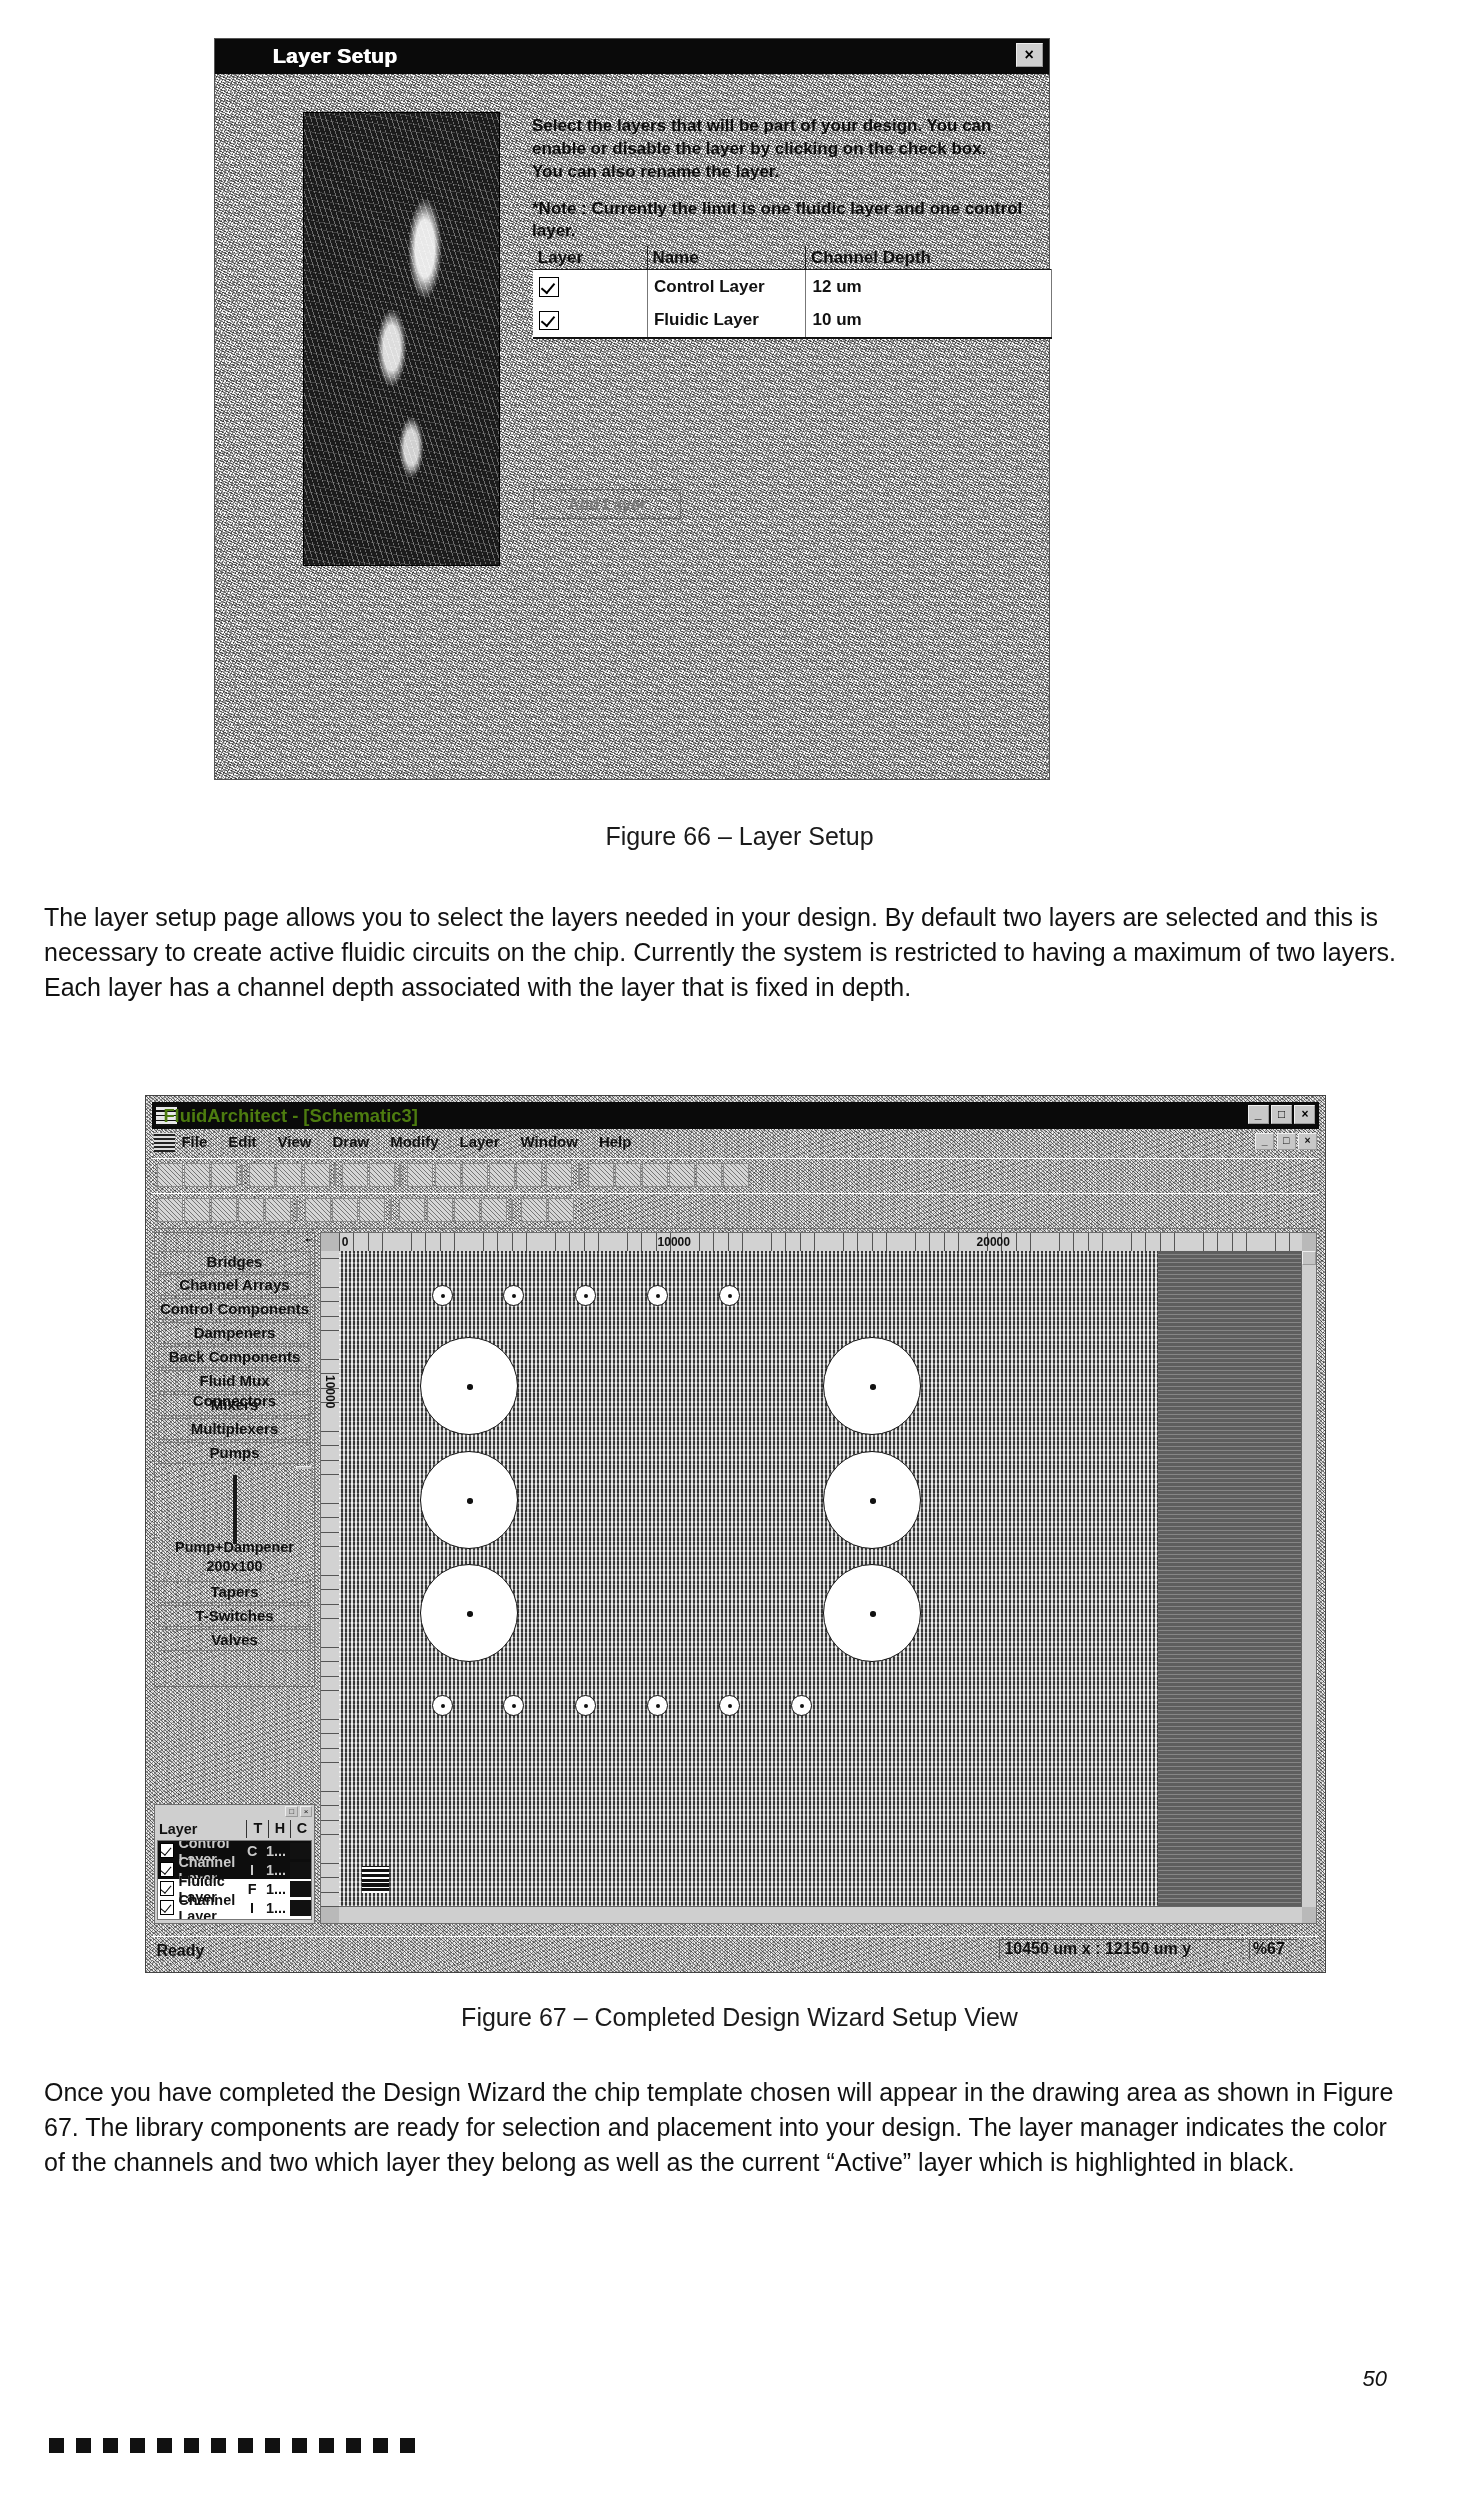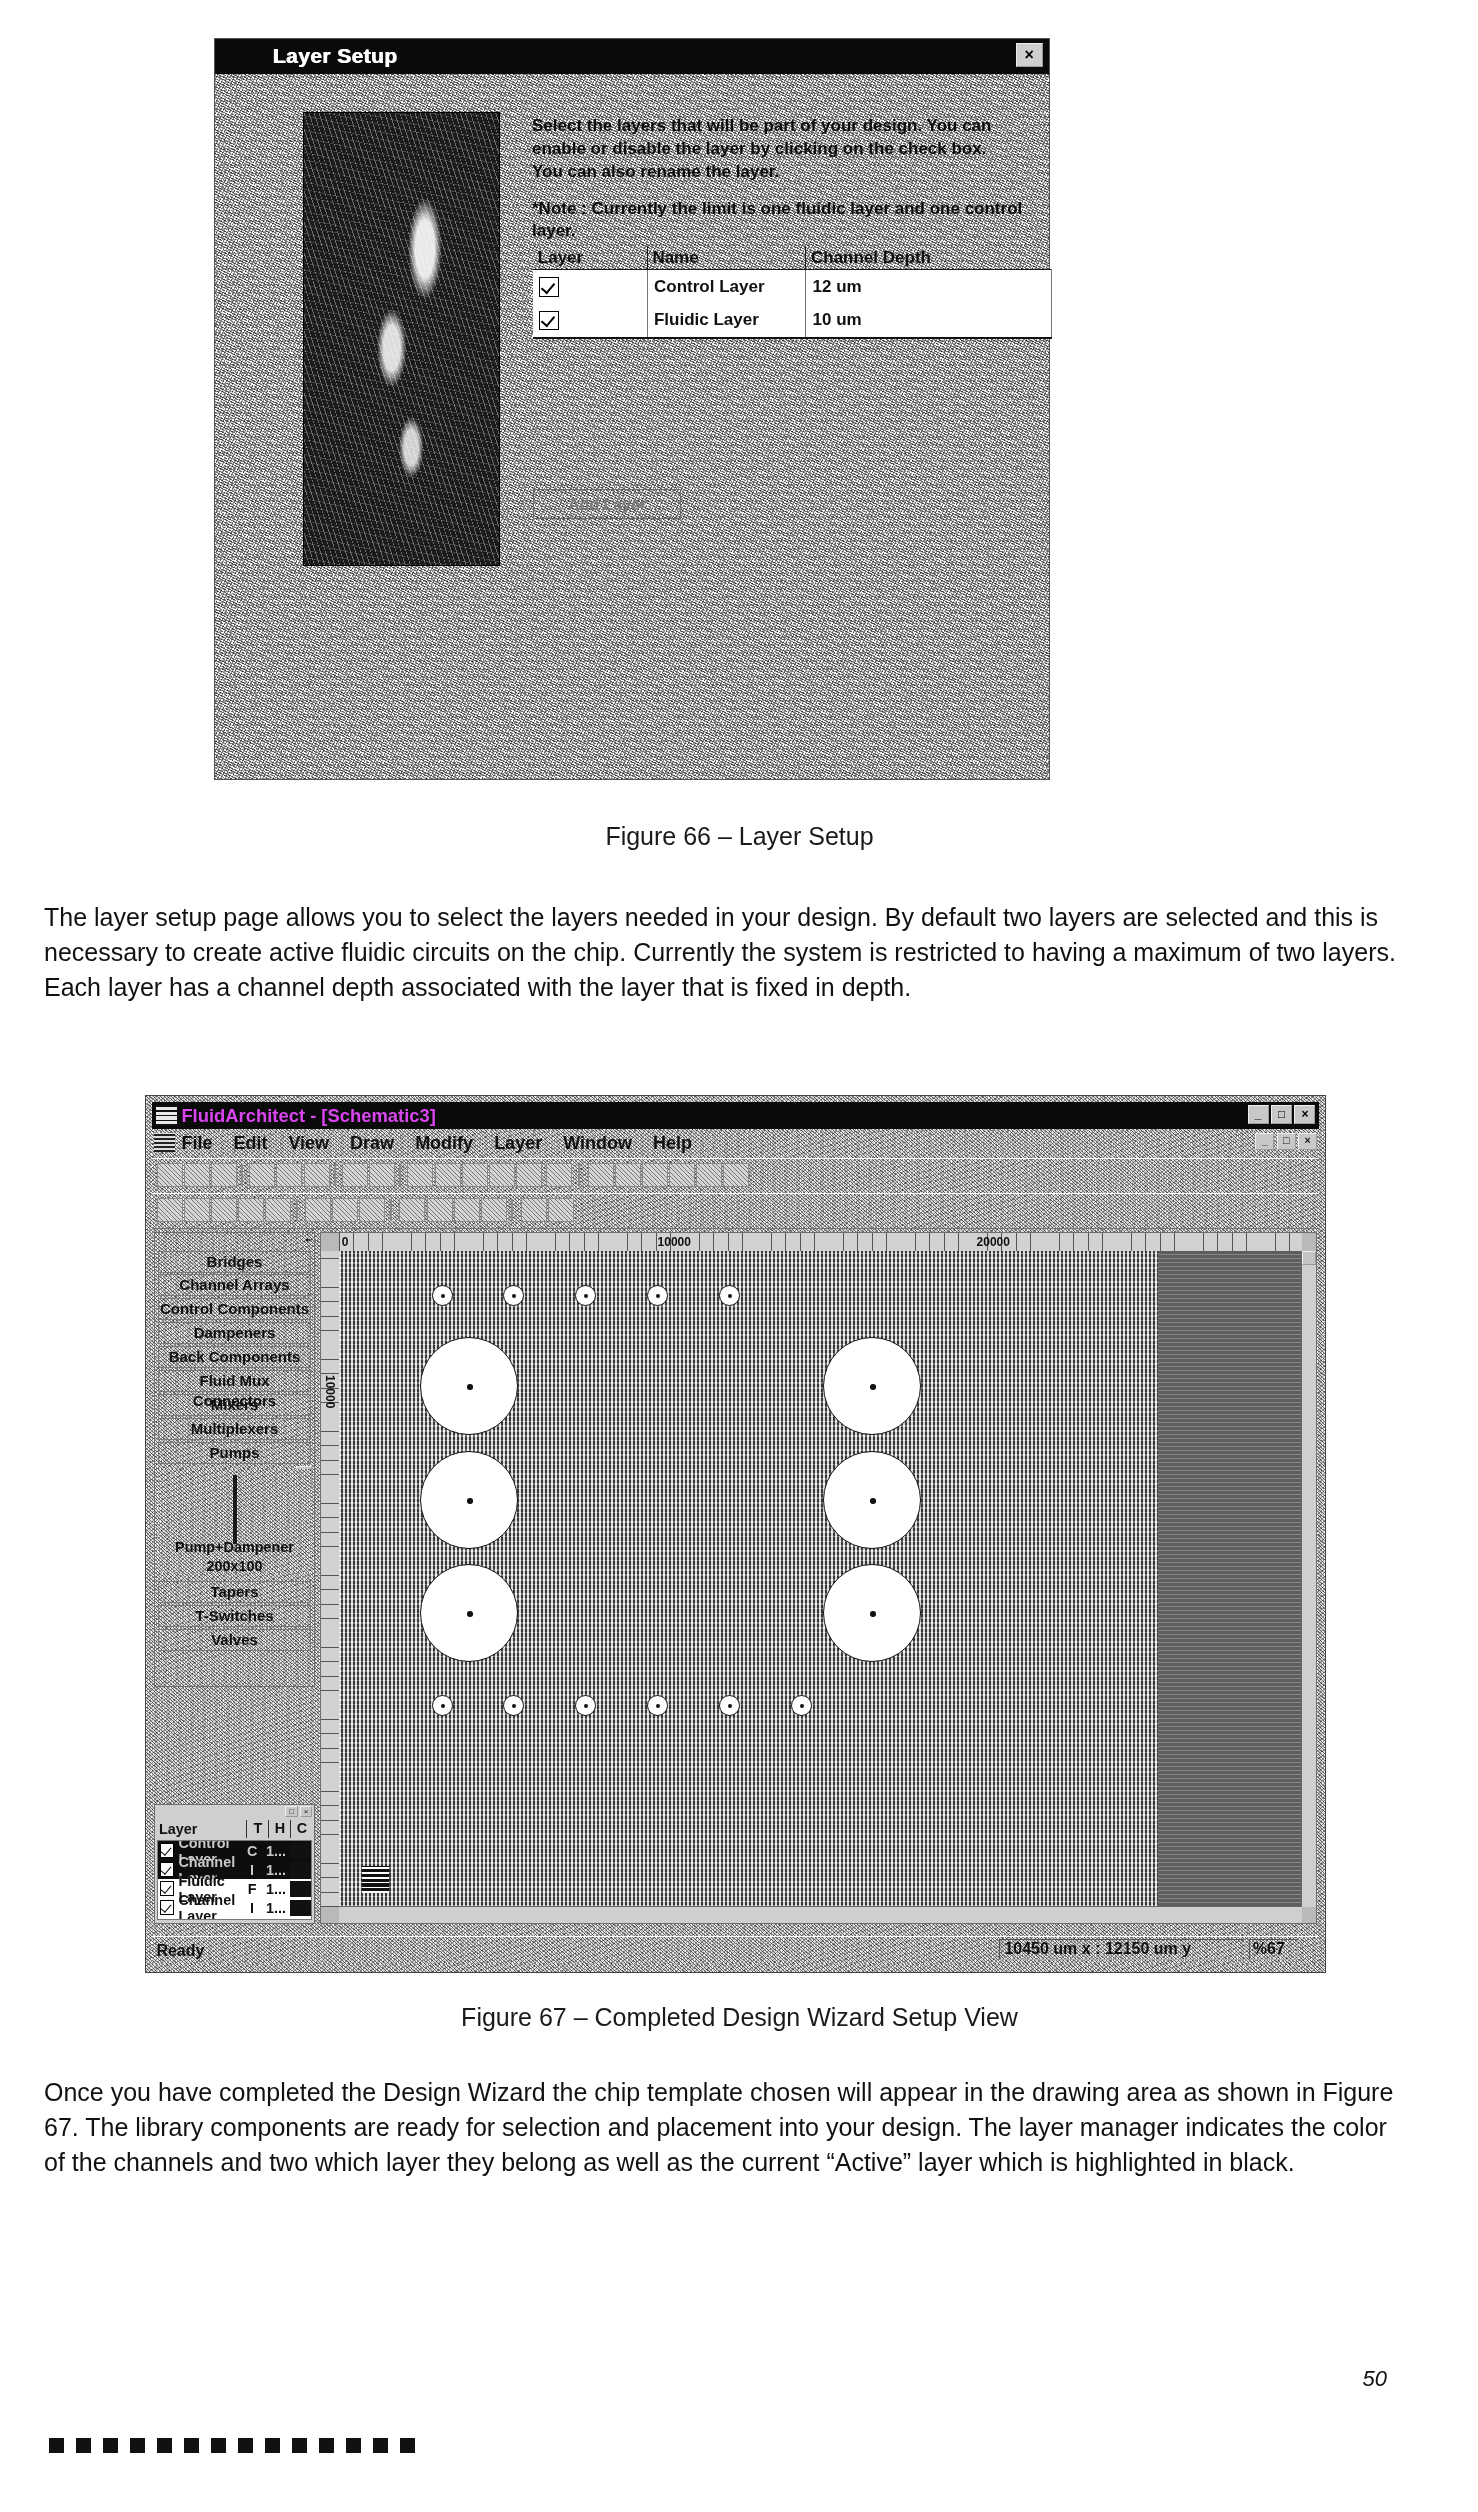--- a/index.html
+++ b/index.html
@@ -141,37 +141,37 @@
     border:1.6px solid #444;box-sizing:border-box;
   }
   #fa-title{
     position:absolute;left:6.4px;top:6.4px;right:6.4px;height:27px;background:#0a0a0a;
   }
   #fa-title .ico{
     position:absolute;left:3.2px;top:2.4px;width:21px;height:21px;background:#e8e8e8;
     background-image:repeating-linear-gradient(0deg,#111 0 1.6px,#e8e8e8 1.6px 4.8px);
   }
   #fa-title .t{
-    position:absolute;left:29px;top:2.4px;color:#d946ef;font-size:18.4px;font-weight:bold;
+    position:absolute;left:11px;top:2.4px;color:#4d7c0f;font-size:18.4px;font-weight:bold;
   }
   #fa-title .wbtns{position:absolute;right:3.2px;top:2.4px;display:flex;gap:2.4px;}
   #fa-title .wbtns span{
     width:21px;height:19px;background:#c8c8c8;border:1.6px outset #efefef;
     font-size:12px;font-weight:bold;color:#000;text-align:center;line-height:16px;box-sizing:border-box;
   }
   #fa-menu{
     position:absolute;left:6.4px;top:35px;right:6.4px;height:25.5px;
   }
   #fa-menu .mico{
     position:absolute;left:1.6px;top:1.6px;width:21px;height:19px;background:#ddd;
     background-image:repeating-linear-gradient(0deg,#222 0 1.6px,#ddd 1.6px 4px);
   }
   #fa-menu .items{
     position:absolute;left:29px;top:1.6px;display:flex;gap:21px;
-    font-size:18px;font-weight:bold;color:#111;align-items:flex-end;
+    font-size:15px;font-weight:bold;color:#111;align-items:flex-end;
   }
   #fa-menu .mbtns{position:absolute;right:1.6px;top:1.6px;display:flex;gap:2.4px;}
   #fa-menu .mbtns span{
     width:19px;height:17.6px;background:#c8c8c8;border:1.6px outset #efefef;
     font-size:10.4px;font-weight:bold;text-align:center;line-height:14.4px;box-sizing:border-box;
   }
   #fa-tb1,#fa-tb2{
     position:absolute;left:6.4px;right:6.4px;height:34px;
     border-top:0.8px solid #fff;border-bottom:0.8px solid #777;
   }

